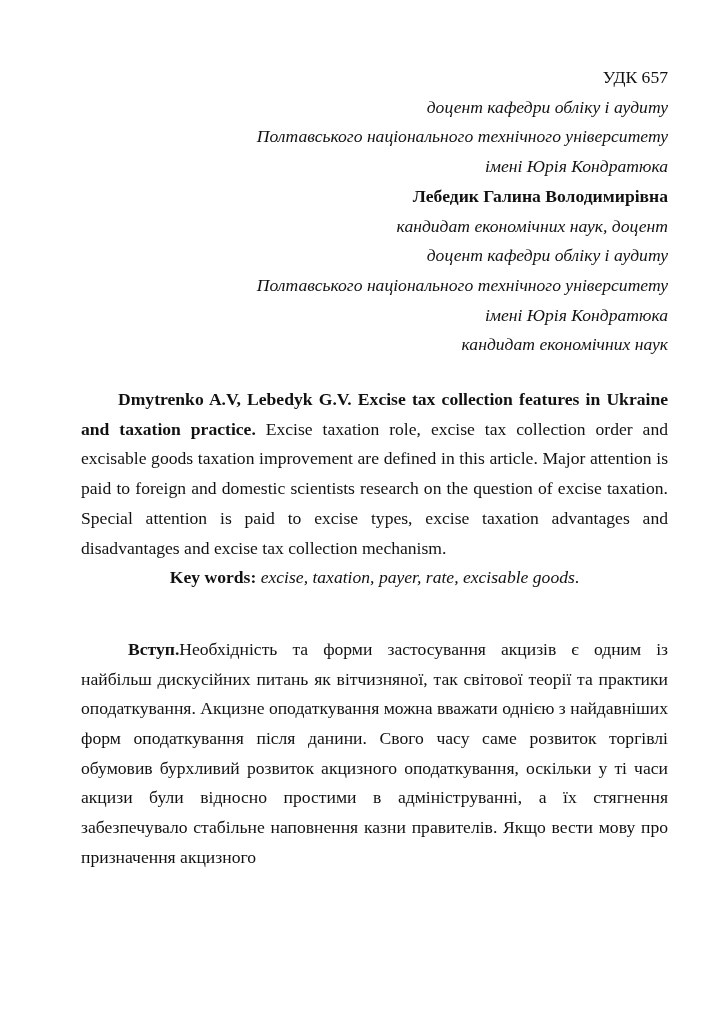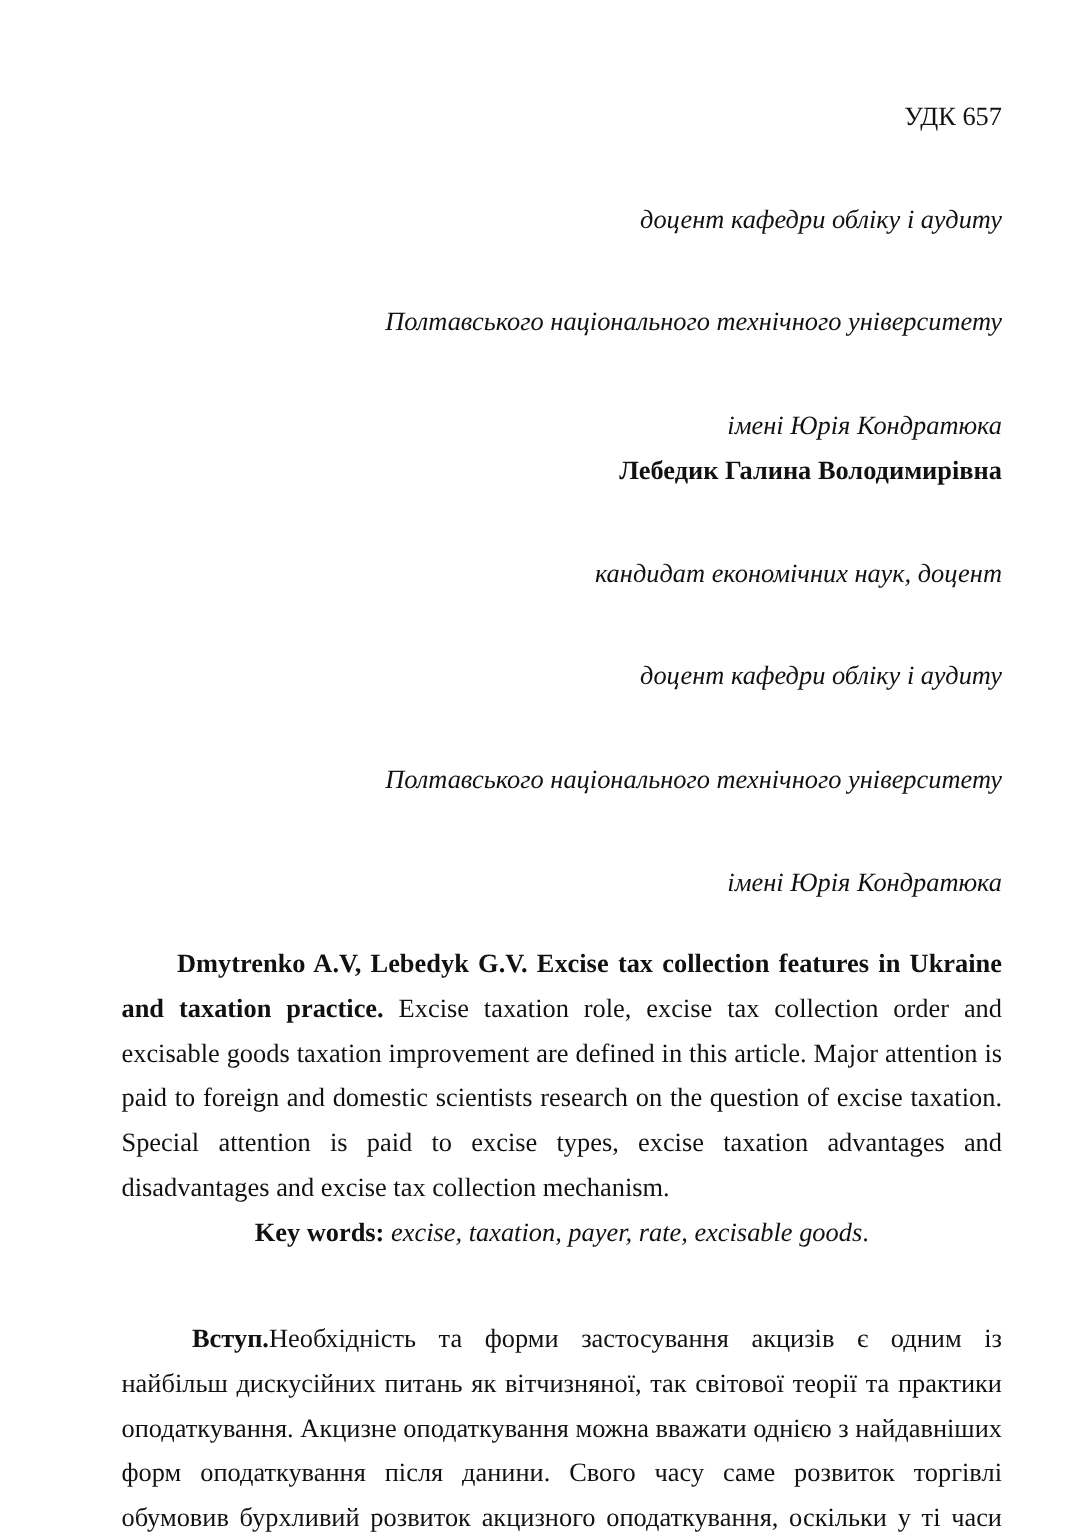--- a/index.html
+++ b/index.html
@@ -20,21 +20,21 @@
       left: 81px;
       top: 63px;
       width: 587px;
       font-size: 17.6px;
       line-height: 29.7px;
     }
     .right {
       text-align: right;
     }
     .bold { font-weight: bold; }
-    .italic { font-style: italic; margin-top: 39px; }
+    .italic { font-style: italic; }
     .title {
       margin-top: 37px;
       text-align: center;
       font-weight: bold;
       font-size: 17.6px;
       line-height: 30px;
     }
     .abstract {
       margin-top: 25px;
       text-align: justify;
@@ -62,20 +62,21 @@
 
     <span class="line italic">доцент кафедри обліку і аудиту</span>
     <span class="line italic">Полтавського національного технічного університету</span>
     <span class="line italic">імені Юрія Кондратюка</span>
     <span class="line bold">Лебедик Галина Володимирівна</span>
 
     <span class="line italic">кандидат економічних наук, доцент</span>
     <span class="line italic">доцент кафедри обліку і аудиту</span>
     <span class="line italic">Полтавського національного технічного університету</span>
     <span class="line italic">імені Юрія Кондратюка</span>
+    <span class="line italic">кандидат економічних наук</span>
   </div>
 
 
   <p class="abstract" style="margin-bottom:0;"><span class="bold">Dmytrenko A.V, Lebedyk G.V. Excise tax collection features in Ukraine and taxation practice.</span><span> Excise taxation role, excise tax collection order and excisable goods taxation improvement are defined in this article. Major attention is paid to foreign and domestic scientists research on the question of excise taxation. Special attention is paid to excise types, excise taxation advantages and disadvantages and excise tax collection mechanism.</span></p>
 
   <div class="keywords"><span class="bold">Key words:</span><span class="italic"> excise, taxation, payer, rate, excisable goods</span><span>.</span></div>
 
   <p class="intro" style="margin-bottom:0;"><span class="bold">Вступ.</span><span>Необхідність та форми застосування акцизів є одним із найбільш дискусійних питань як вітчизняної, так світової теорії та практики оподаткування. Акцизне оподаткування можна вважати однією з найдавніших форм оподаткування після данини. Свого часу саме розвиток торгівлі обумовив бурхливий розвиток акцизного оподаткування, оскільки у ті часи акцизи були відносно простими в адмініструванні, а їх стягнення забезпечувало стабільне наповнення казни правителів. Якщо вести мову про призначення акцизного</span></p>
 
 </div>

